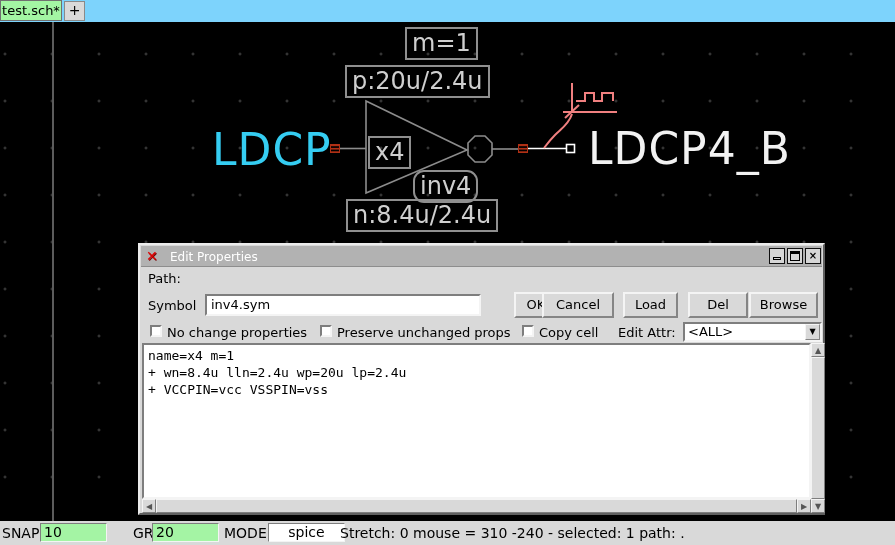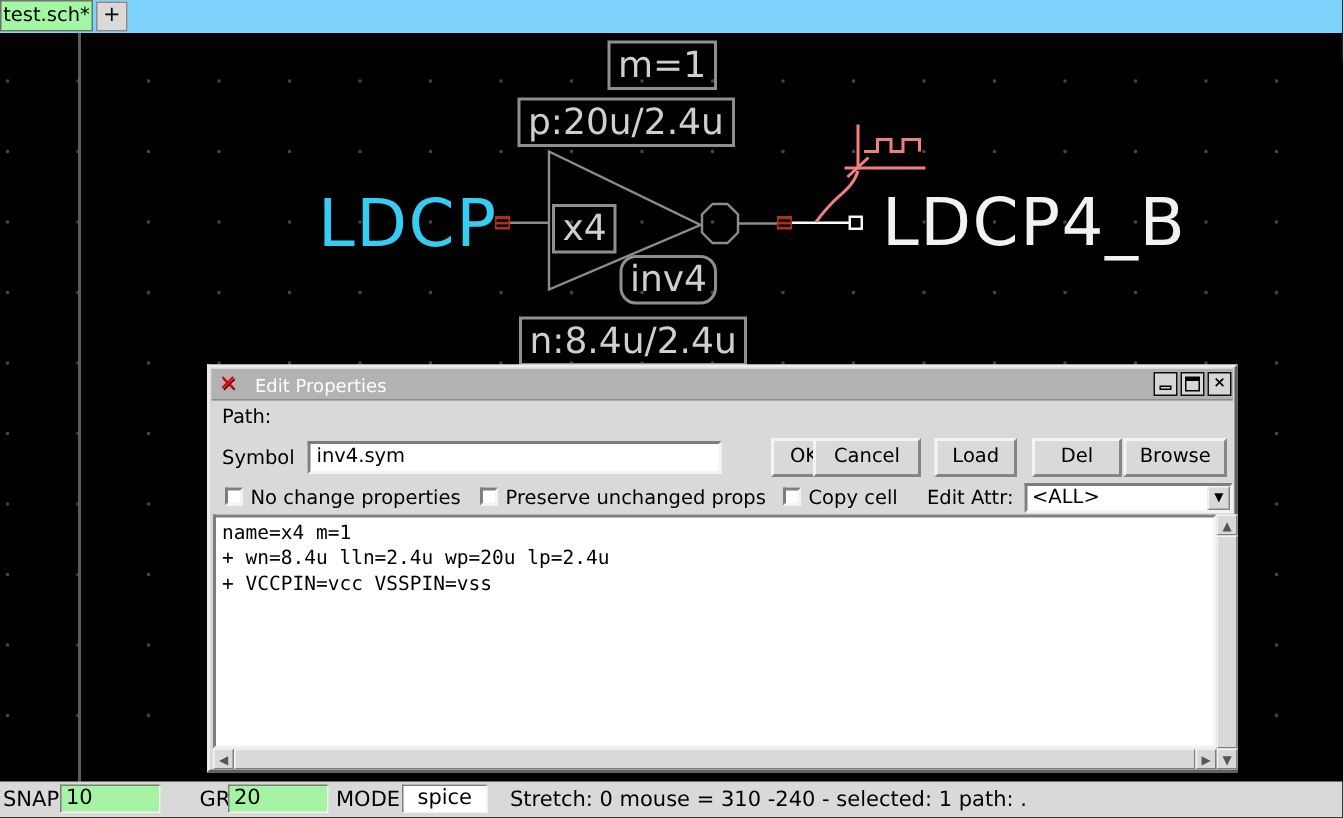--- a/index.html
+++ b/index.html
@@ -133,21 +133,21 @@
       <line x1="565" y1="118" x2="579" y2="105"></line>
       <path d="M576,101 H585 V93 H594 V101 H602 V93 H613 V101"></path>
       <path d="M572,114 C569,124 561,129 555,135 C550,140 547,144 544,148"></path>
     </g>
   </svg>
 
   <div class="boxlabel" style="left:405px; top:27px;">m=1</div>
   <div class="boxlabel" style="left:345px; top:65px;">p:20u/2.4u</div>
   <div class="boxlabel" style="left:368px; top:136px;">x4</div>
   <div class="boxlabel" style="left:413px; top:170px;border-radius:11px;">inv4</div>
-  <div class="boxlabel" style="left:346px; top:199px;margin-top:12px;">n:8.4u/2.4u</div>
+  <div class="boxlabel" style="left:346px; top:199px;">n:8.4u/2.4u</div>
 
   <div class="net-in">LDCP</div>
   <div class="net-out">LDCP4_B</div>
 
   <div class="dialog">
 
     <div class="titlebar">
       <span class="logo">✕</span>
       <span class="title">Edit Properties</span>
       <div class="winbtn min">
@@ -197,17 +197,17 @@
       <div class="sbtn" style="left:655px; top:0; width:14px; height:14px; line-height:13px;">▶</div>
     </div>
   </div>
 
   <div class="statusbar">
     <span class="slabel" style="left:2px;">SNAP:</span>
     <span class="sentry green" style="left:40px; width:67px;">10</span>
     <span class="slabel" style="left:133px;">GRID:</span>
     <span class="sentry green" style="left:152px; width:67px;">20</span>
     <span class="slabel" style="left:224px;">MODE:</span>
-    <span class="sentry white" style="left:268px; width:57px;">spice</span>
+    <span class="sentry white" style="left:268px; width:77px;">spice</span>
     <span class="slabel" style="left:340px;">Stretch: 0  mouse = 310 -240 - selected: 1 path: .</span>
   </div>
 
 </div>
 
 </body></html>

